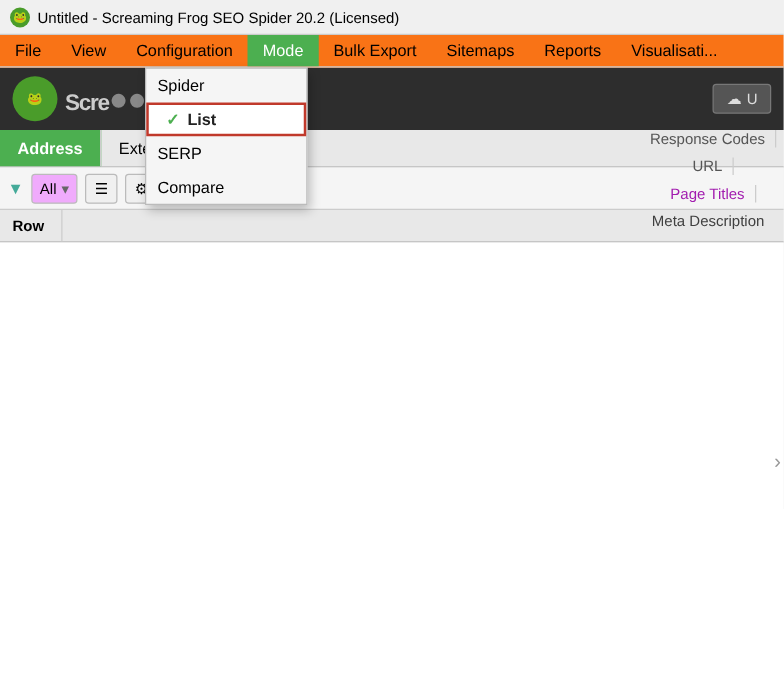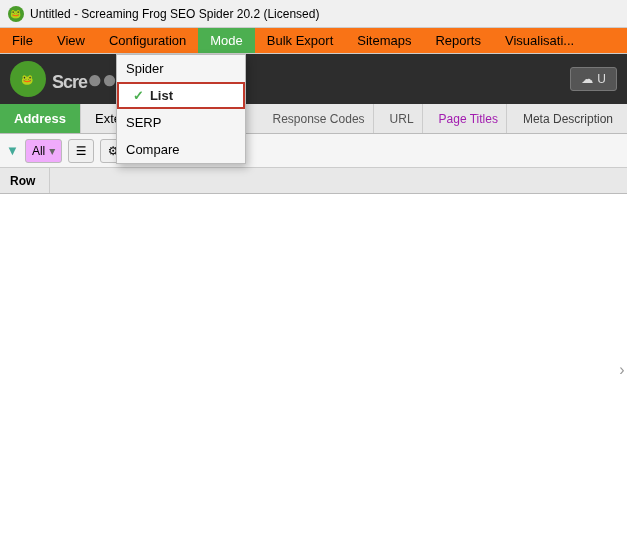--- a/index.html
+++ b/index.html
@@ -304,21 +304,21 @@
   </div>
 </div>
 
 <div class="tabs-row">
   <div class="tab active">
     <span>Address</span>
   </div>
   <div class="tab">
     <span>Exte...</span>
   </div>
-  <div style="display:flex; align-items:center; margin-left:auto; padding-right:6px; gap:8px;">
+  <div style="display:flex; align-items:center; margin-left:auto; padding-right:6px; gap:8px;flex-direction:column;">
 
     <span style="font-size:12px; color:#555; padding:0 8px; border-right:1px solid #ccc; height:100%; display:flex; align-items:center;">Response Codes</span>
     <span style="font-size:12px; color:#555; padding:0 8px; border-right:1px solid #ccc; height:100%; display:flex; align-items:center;">URL</span>
     <span style="font-size:12px; color:#a21caf; padding:0 8px; border-right:1px solid #ccc; height:100%; display:flex; align-items:center;">Page Titles</span>
     <span style="font-size:12px; color:#404040; padding:0 8px; height:100%; display:flex; align-items:center;">Meta Description</span>
   </div>
 </div>
 
 <div class="toolbar-row">
   <span style="font-size:13px; color:#4a9;">▼</span>

